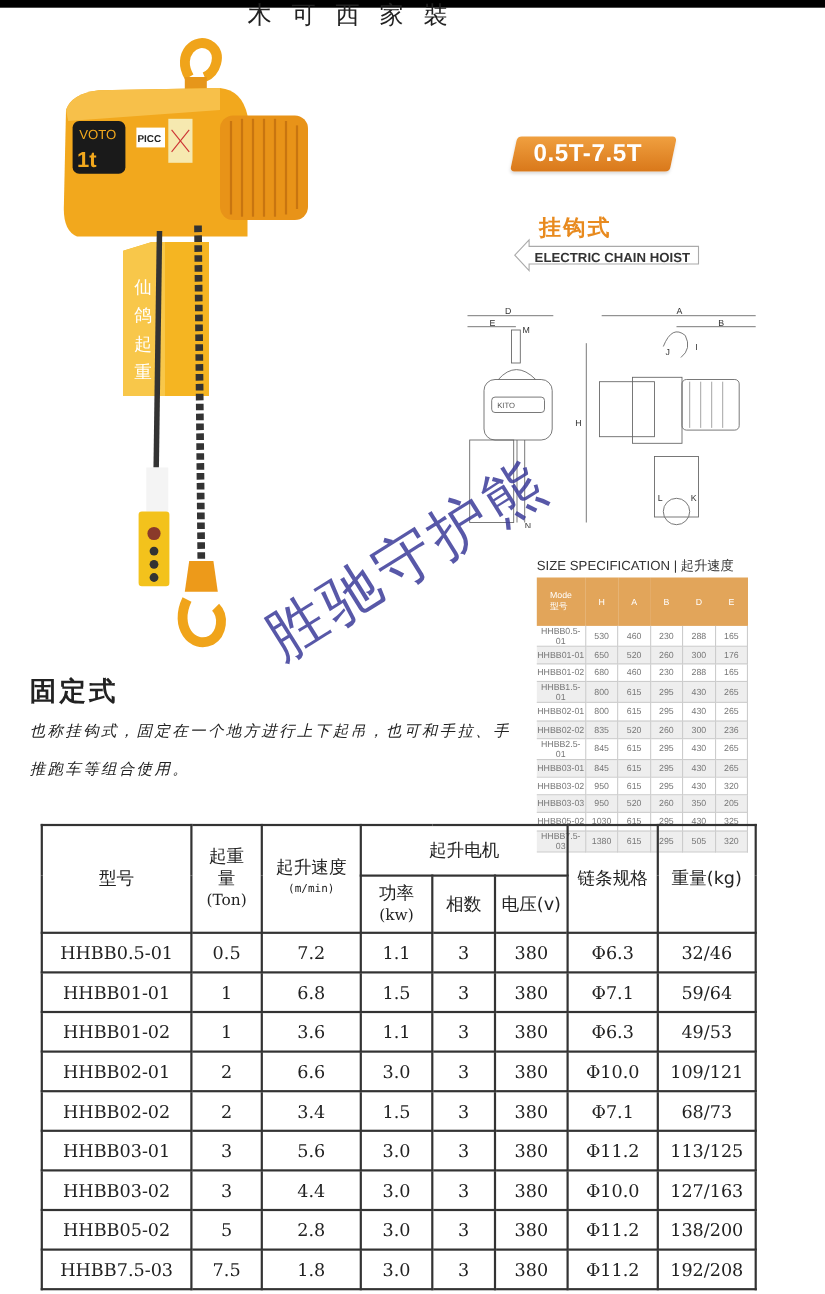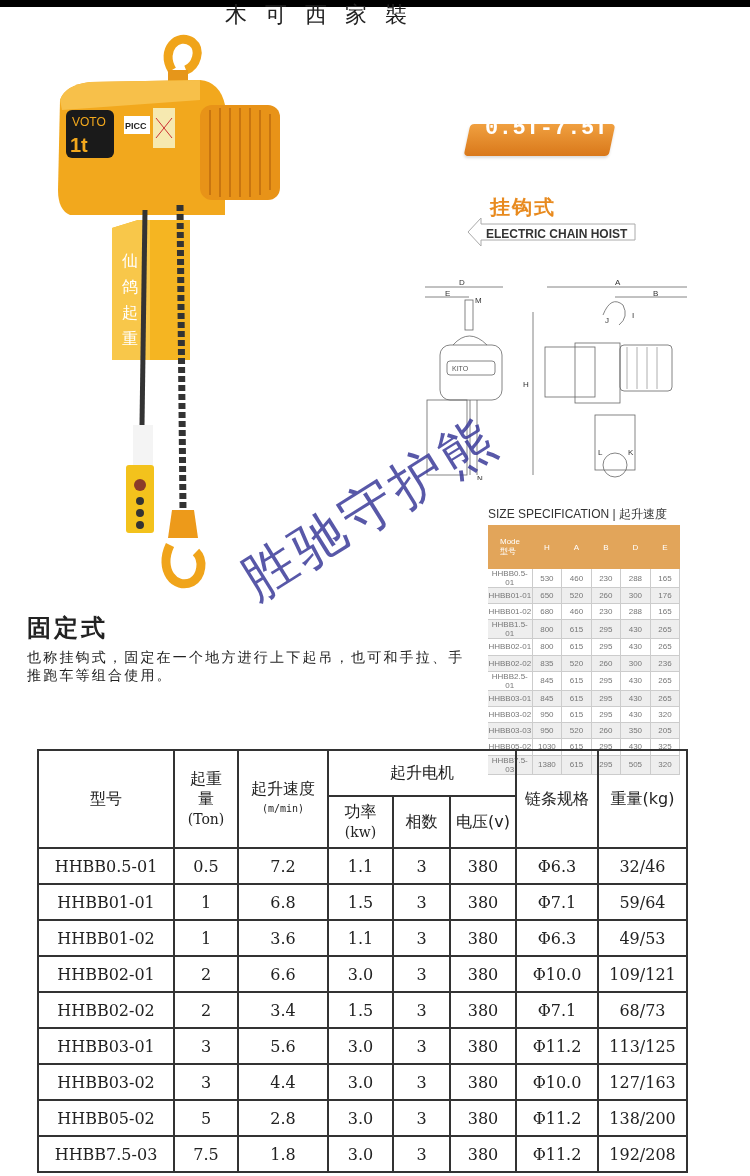--- a/index.html
+++ b/index.html
@@ -4,37 +4,37 @@
 <style>
   html, body { margin:0; padding:0; }
   body { width:750px; height:1176px; background:#ffffff; position:relative; overflow:hidden; font-family:"DejaVu Sans", sans-serif; }
   .topbar { position:absolute; left:0; top:0; width:750px; height:7px; background:#000; }
   .toptitle { position:absolute; left:225px; top:2px; font-family:"DejaVu Serif", serif; font-size:22px; letter-spacing:18px; color:#222; line-height:26px; }
 
   
   .hoist { position:absolute; left:50px; top:30px; width:240px; height:570px; }
 
   .range-badge { position:absolute; left:467px; top:124px; width:145px; height:32px; background:linear-gradient(180deg,#f0a040,#d9781a); transform:skewX(-12deg); border-radius:4px; box-shadow:0 2px 3px rgba(0,0,0,0.15); }
-  .range-text { position:absolute; left:485px; top:116px; font-family:Liberation Mono, monospace; font-weight:bold; font-size:22px; color:#fff; letter-spacing:0.5px; }
+  .range-text { position:absolute; left:485px; top:126px; font-family:Liberation Sans, sans-serif; font-weight:bold; font-size:22px; color:#fff; letter-spacing:0.5px; }
   .cat-cn { position:absolute; left:490px; top:194px; font-size:20px; font-weight:bold; color:#e88a1e; letter-spacing:2px; }
   .cat-en { position:absolute; left:486px; top:227px; font-family:"Liberation Sans", sans-serif; font-weight:bold; font-size:12px; color:#333; }
   .arrow { position:absolute; left:467px; top:216px; }
 
   .diagram { position:absolute; left:415px; top:275px; width:285px; height:205px; }
 
   .spec-title { position:absolute; left:488px; top:506px; font-family:"Liberation Sans", sans-serif; font-size:12px; color:#333; }
   .spec-title b { font-weight:normal; }
   .spec { position:absolute; left:488px; top:525px; width:190px; border-collapse:collapse; font-family:"Liberation Sans", sans-serif; font-size:8px; color:#777; }
   .spec th { background:#e2a55a; color:#fff; font-weight:normal; height:15px; padding:12px; text-align:left; }
   .spec td { height:15.2px; padding:0; text-align:center; border-right:1px solid #ccc; border-bottom:1px solid #ccc; }
   .spec tr:nth-child(even) td { background:#eeeeee; }
   .spec td:first-child { width:62px; }
 
   .fixed-title { position:absolute; left:27px; top:612px; font-size:24px; font-weight:bold; color:#222; letter-spacing:3px; }
-  .fixed-desc { position:absolute; left:27px; top:648px; width:450px; font-size:14px; color:#222; line-height:18px; letter-spacing:2.2px; }
+  .fixed-desc { position:absolute; left:27px; top:648px; width:450px; font-size:14px; color:#222; line-height:35px; letter-spacing:2.2px;font-style:italic; }
 
   .watermark { position:absolute; left:228px; top:555px; font-family:"DejaVu Serif", serif; font-size:54px; color:#3c3c9a; opacity:0.85; transform:rotate(-32deg); transform-origin:left top; white-space:nowrap; letter-spacing:4px; }
 
   .main { position:absolute; left:37px; top:749px; border-collapse:collapse; font-family:"DejaVu Serif", serif; font-size:16px; color:#222; }
   .main th, .main td { border:2px solid #333; text-align:center; padding:0; }
   .main th { font-weight:normal; font-family:"DejaVu Sans", sans-serif; font-size:16px; line-height:20px; }
   .main td { height:34px; }
 </style>
 </head>
 <body>

